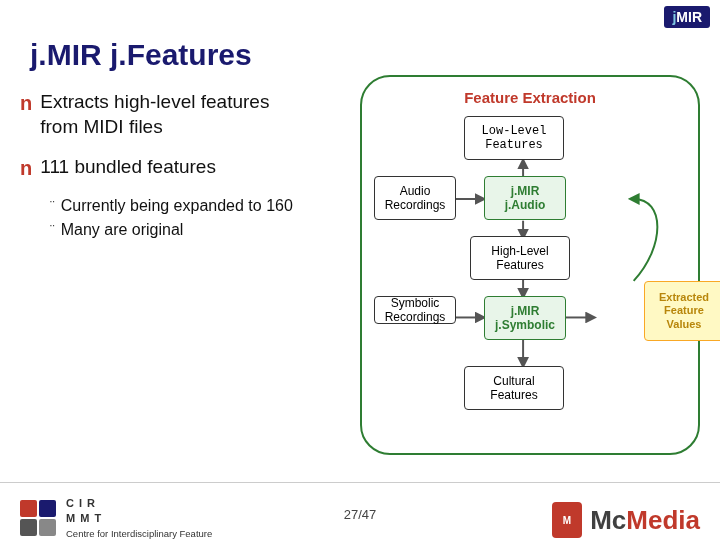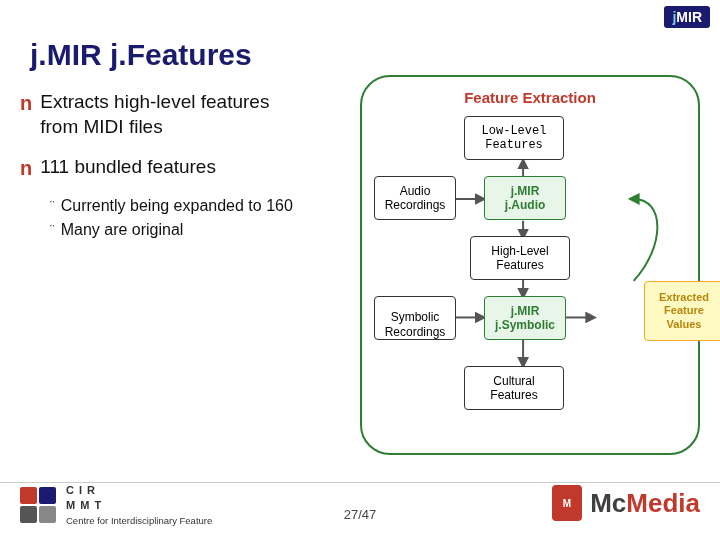--- a/index.html
+++ b/index.html
@@ -162,23 +162,22 @@
       width: 100px;
       height: 44px;
       border-radius: 4px;
       margin-left: 6px;
     }
 
     .box-symbolic {
       top: 180px;
       left: 0px;
       width: 82px;
-      height: 44px;
-      border-radius: 4px;
-      align-items: flex-end;
+      height: 28px;
+      border-radius: 4px;
     }
 
     .box-jmir-symbolic {
       top: 180px;
       left: 110px;
       width: 82px;
       height: 44px;
       border-radius: 4px;
       background: #e8f5e9;
       border-color: #2e7d32;
@@ -222,21 +221,21 @@
 
     
     .bottom-bar {
       position: absolute;
       bottom: 0;
       left: 0;
       right: 0;
       height: 58px;
       border-top: 1px solid #ccc;
       display: flex;
-      align-items: flex-start;
+      align-items: flex-end;
       justify-content: space-between;
       padding: 0 20px;
     }
 
     .cirmmt-logo {
       display: flex;
       align-items: center;
       gap: 10px;
     }
 

